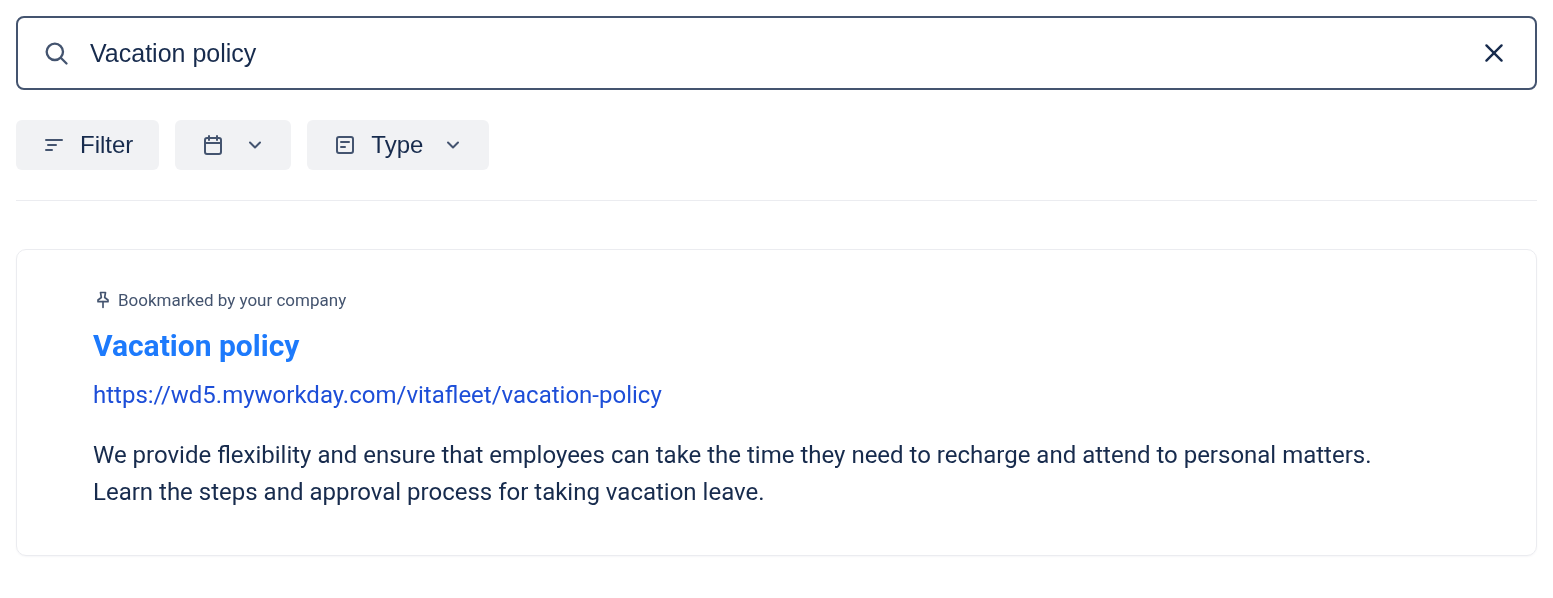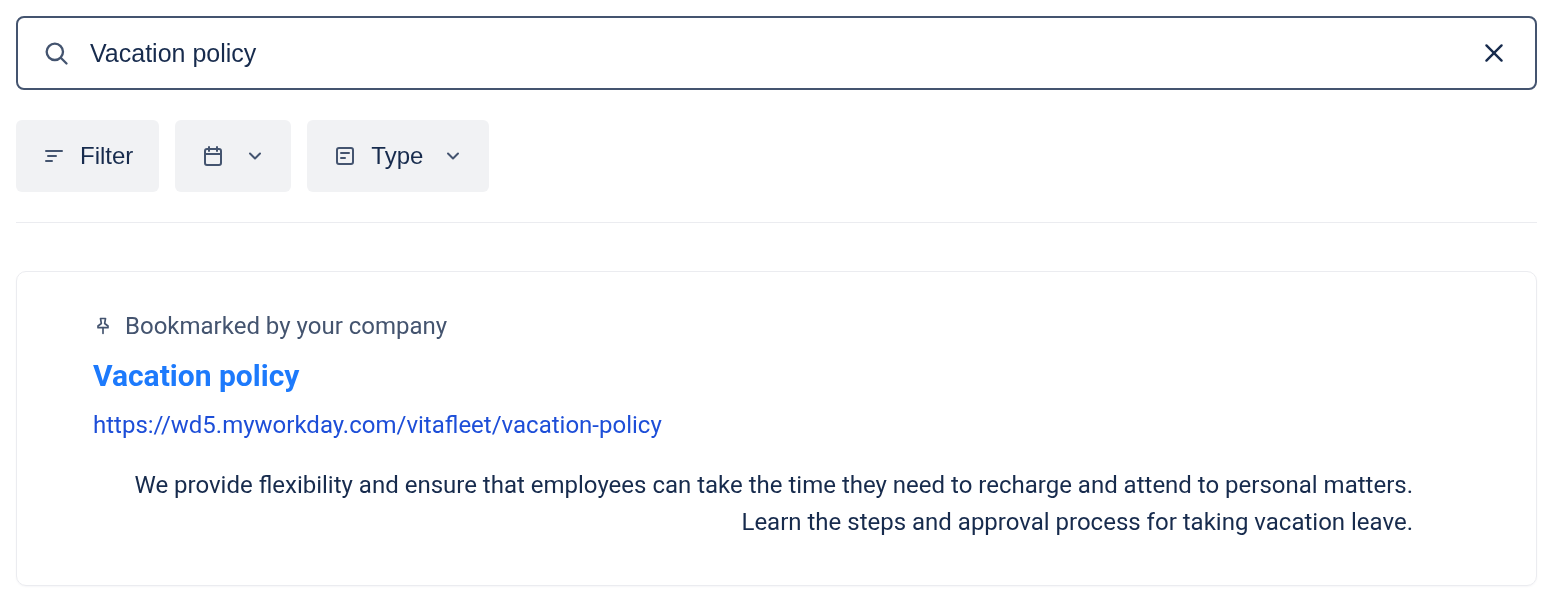--- a/index.html
+++ b/index.html
@@ -53,21 +53,21 @@
       padding-bottom: 30px;
       border-bottom: 1px solid #EBECF0;
     }
     .pill {
       display: inline-flex;
       align-items: center;
       gap: 14px;
       background: #F1F2F4;
       border: none;
       border-radius: 6px;
-      height: 72px;
+      height: 50px;
       padding: 0 26px;
       font-size: 24px;
       font-weight: 500;
       color: #172B4D;
       cursor: pointer;
     }
     .pill .lead-icon {
       display: flex;
       color: #44546F;
     }
@@ -80,23 +80,23 @@
     .card {
       margin-top: 48px;
       border: 1px solid #EBECF0;
       border-radius: 10px;
       padding: 40px 76px 44px 76px;
       box-shadow: 0 1px 2px rgba(9,30,66,0.04);
     }
     .bookmarked-line {
       display: flex;
       align-items: center;
-      gap: 12px;
-      color: #44546F;
-      font-size: 24px;
+      gap: 5px;
+      color: #44546F;
+      font-size: 17px;
     }
     .result-title {
       margin-top: 18px;
     }
     .result-title a {
       color: #1D7AFC;
       font-size: 30px;
       font-weight: 700;
       text-decoration: none;
     }
@@ -104,21 +104,20 @@
       margin-top: 18px;
       color: #1d4ed8;
       font-size: 24px;
     }
     .result-desc {
       margin-top: 28px;
       color: #172B4D;
       font-size: 24px;
       line-height: 1.55;
       max-width: 1320px;
-      text-align: right;
     }
     svg { display:block; }
   </style>
 </head>
 <body>
 
 <div class="search-wrapper">
   <span class="search-glyph">
     <svg width="28" height="28" viewBox="0 0 24 24" fill="none" stroke="currentColor" stroke-width="2" stroke-linecap="round" stroke-linejoin="round">
       <circle cx="11" cy="11" r="7"></circle>

